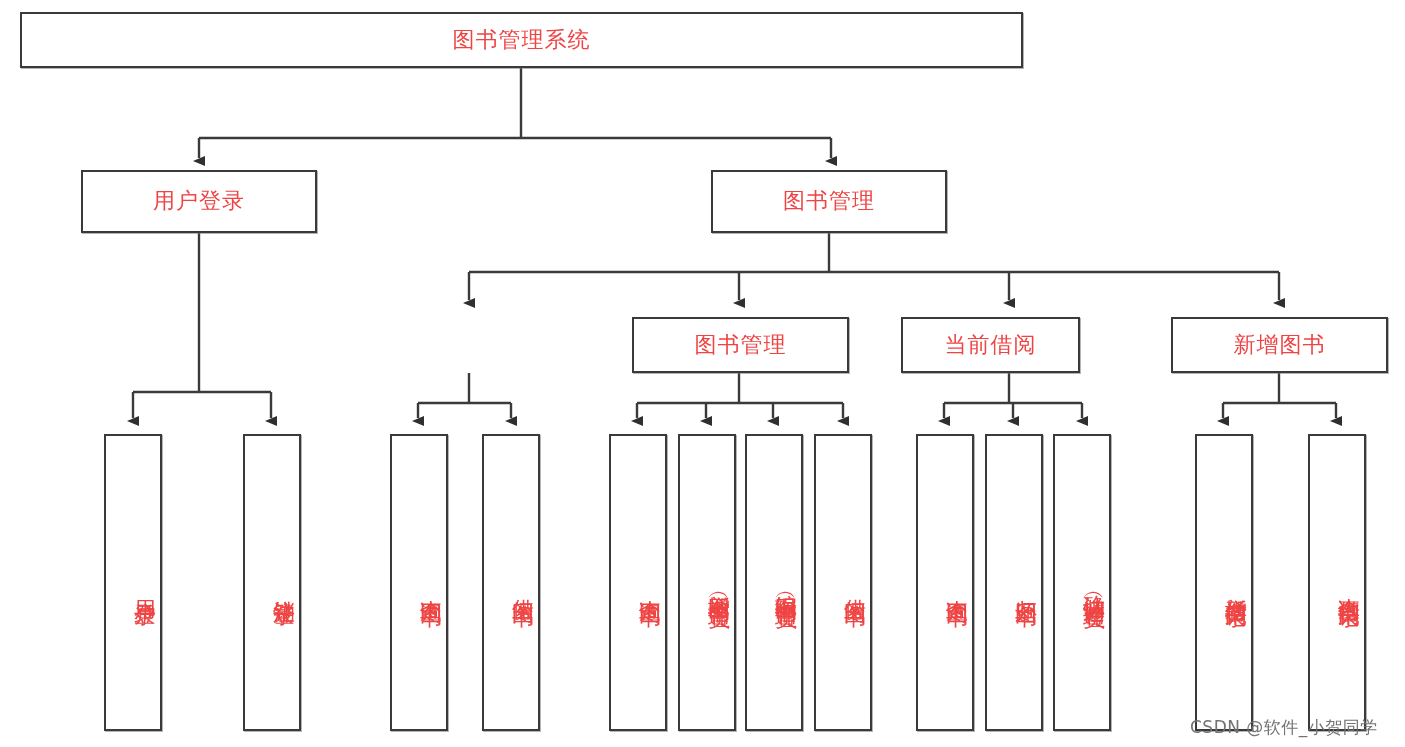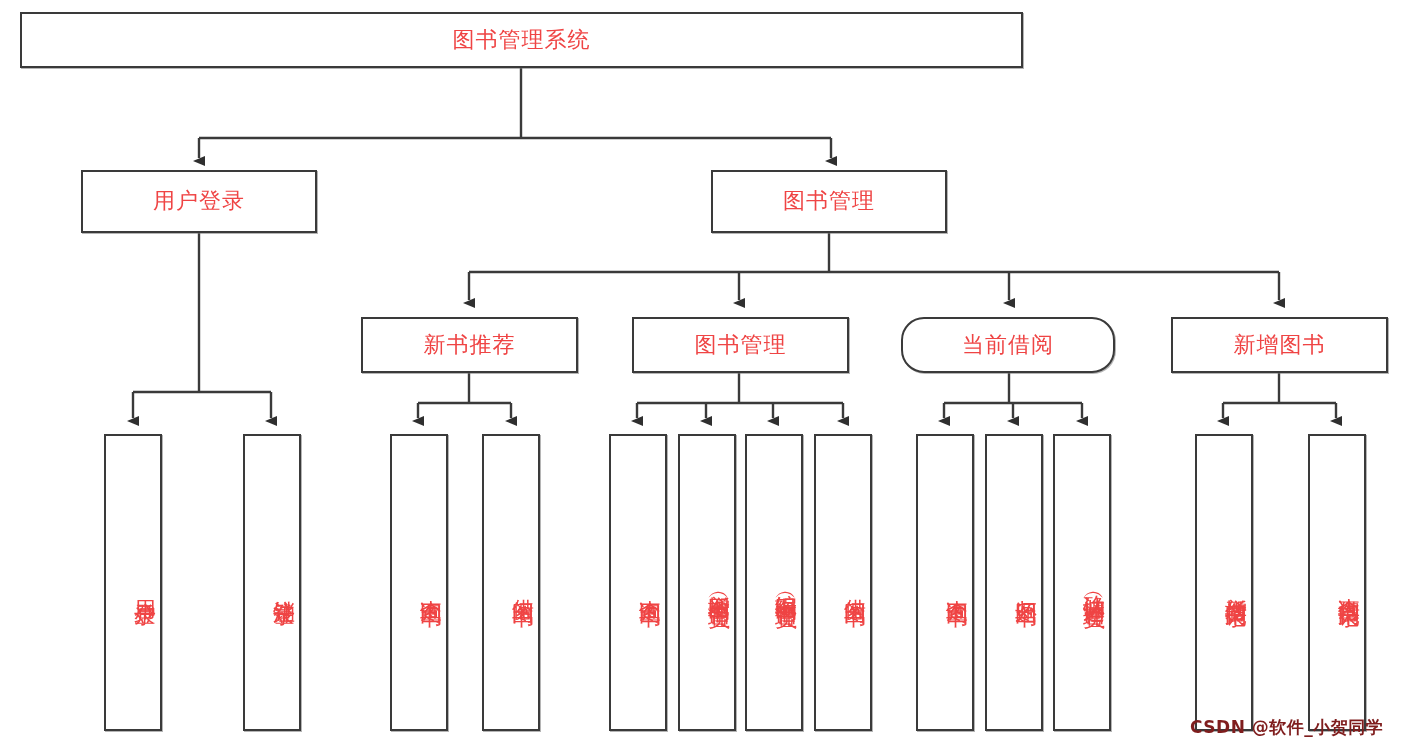--- a/index.html
+++ b/index.html
@@ -50,25 +50,24 @@
   }
   .node.vert .vtext {
     writing-mode: vertical-rl;
     text-orientation: upright;
     display: block;
     white-space: nowrap;
   }
   .watermark {
     position: absolute;
     font-size: 17px;
-    color: #7f1d1d;
+    color: #737373;
     letter-spacing: 0.5px;
     white-space: nowrap;
     font-family: "DejaVu Sans", "Liberation Sans", sans-serif;
-    font-weight: bold;
   }
 </style>
 </head>
 <body>
 
 <div id="canvas">
 
   <svg class="wires" viewBox="0 0 1405 747">
     <defs>
       <marker id="arrow" markerWidth="10" markerHeight="12" refX="2" refY="6" orient="auto" markerUnits="userSpaceOnUse">
@@ -124,27 +123,24 @@
     <span>图书管理系统</span>
   </div>
 
   <div class="node horiz" style="left:81px; top:170px; width:236px; height:63px;">
     <span>用户登录</span>
   </div>
   <div class="node horiz" style="left:711px; top:170px; width:236px; height:63px;">
     <span>图书管理</span>
   </div>
 
-  <div class="node horiz" style="left:361px; top:317px; width:217px; height:56px;">
-    <span>新书推荐</span>
-  </div>
   <div class="node horiz" style="left:632px; top:317px; width:217px; height:56px;">
     <span>图书管理</span>
   </div>
-  <div class="node horiz" style="left:901px; top:317px; width:214px; height:56px;border-radius:23px;">
+  <div class="node horiz" style="left:901px; top:317px; width:179px; height:56px;">
     <span>当前借阅</span>
   </div>
   <div class="node horiz" style="left:1171px; top:317px; width:217px; height:56px;">
     <span>新增图书</span>
   </div>
 
   <div class="node vert" style="left:104px; top:434px; width:58px; height:297px;">
     <span class="vtext">用户登录</span>
   </div>
   <div class="node vert" style="left:243px; top:434px; width:58px; height:297px;">

